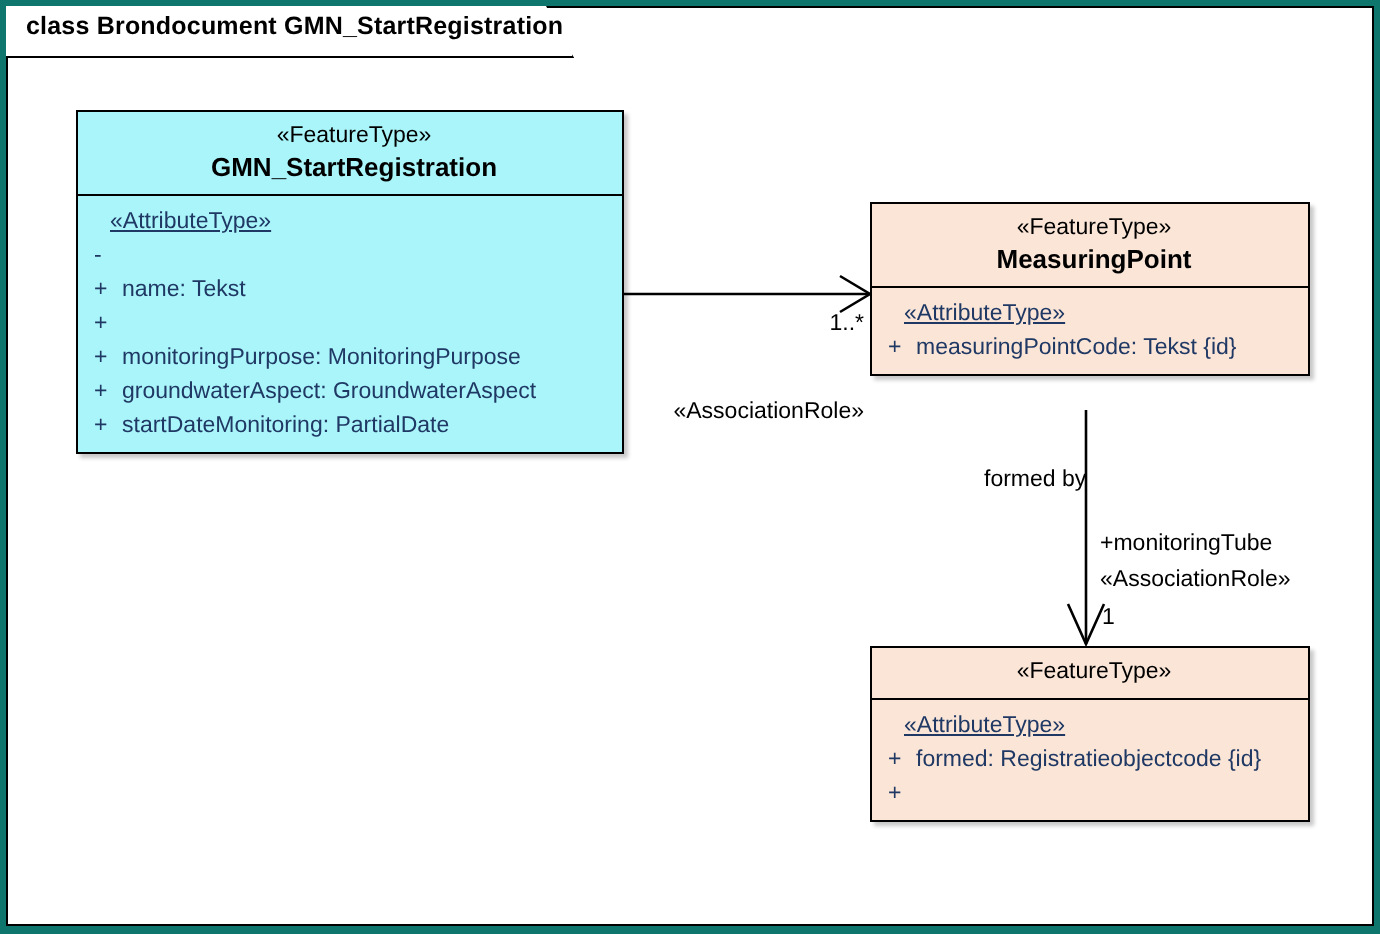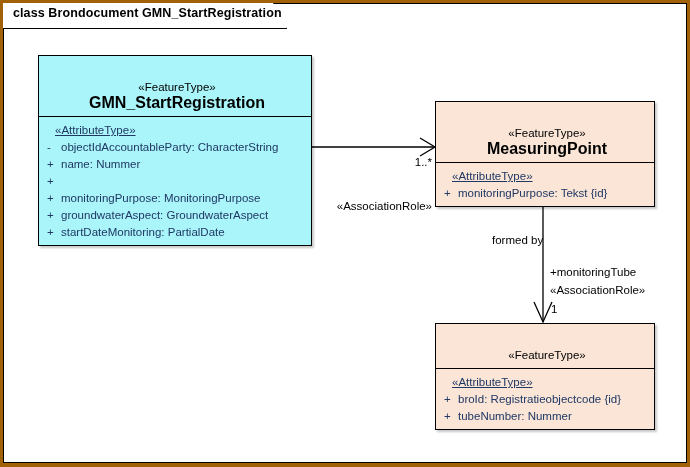--- a/index.html
+++ b/index.html
@@ -8,21 +8,21 @@
     padding: 0;
     background: #ffffff;
   }
   body {
     font-family: "Liberation Sans", sans-serif;
   }
   #diagram {
     position: relative;
     width: 690px;
     height: 467px;
-    background: #a16207;
+    background: #0f766e;
     overflow: hidden;
   }
   
   .frame {
     position: absolute;
     left: 3px;
     top: 3px;
     width: 684px;
     height: 460px;
     border: 1px solid #000000;
@@ -59,30 +59,29 @@
     position: absolute;
     box-sizing: border-box;
     border: 1.6px solid #000000;
     box-shadow: 2px 2px 2px rgba(0,0,0,0.22);
   }
   .cls .header {
     text-align: center;
     padding: 5px 0 5px 4px;
     border-bottom: 1.6px solid #000000;
     box-sizing: border-box;
-    margin-top: 19px;
   }
   .cls .stereo {
     font-size: 11.5px;
     color: #000000;
     line-height: 15px;
     white-space: nowrap;
   }
   .cls .cname {
-    font-size: 16px;
+    font-size: 13px;
     font-weight: bold;
     color: #000000;
     line-height: 16px;
     white-space: nowrap;
   }
   .cls .compartment {
     padding: 5px 4px 4px 4px;
     box-sizing: border-box;
   }
   .cls .attr-stereo {
@@ -161,25 +160,24 @@
 
   <div class="cls cls-cyan" style="left:38px; top:55px; width:274px;">
     <div class="header">
       <div class="stereo">«FeatureType»</div>
       <div class="cname">GMN_StartRegistration</div>
     </div>
     <div class="compartment">
       <div class="attr-stereo">«AttributeType»</div>
       <div class="attr-row">
         <span class="attr-vis">-</span>
-        <span class="attr-text">objectIdAccountableParty: CharacterString</span>
-      </div>
-      <div class="attr-row">
-        <span class="attr-vis">+</span>
-        <span class="attr-text">name: Nummer</span>
+      </div>
+      <div class="attr-row">
+        <span class="attr-vis">+</span>
+        <span class="attr-text">name: Tekst</span>
       </div>
       <div class="attr-row">
         <span class="attr-vis">+</span>
       </div>
       <div class="attr-row">
         <span class="attr-vis">+</span>
         <span class="attr-text">monitoringPurpose: MonitoringPurpose</span>
       </div>
       <div class="attr-row">
         <span class="attr-vis">+</span>
@@ -194,38 +192,37 @@
 
   <div class="cls cls-peach" style="left:435px; top:101px; width:220px;">
     <div class="header">
       <div class="stereo">«FeatureType»</div>
       <div class="cname">MeasuringPoint</div>
     </div>
     <div class="compartment">
       <div class="attr-stereo">«AttributeType»</div>
       <div class="attr-row">
         <span class="attr-vis">+</span>
-        <span class="attr-text">monitoringPurpose: Tekst {id}</span>
+        <span class="attr-text">measuringPointCode: Tekst {id}</span>
       </div>
     </div>
   </div>
 
   <div class="cls cls-peach" style="left:435px; top:323px; width:220px;">
     <div class="header">
       <div class="stereo">«FeatureType»</div>
     </div>
     <div class="compartment">
       <div class="attr-stereo">«AttributeType»</div>
       <div class="attr-row">
         <span class="attr-vis">+</span>
-        <span class="attr-text">broId: Registratieobjectcode {id}</span>
-      </div>
-      <div class="attr-row">
-        <span class="attr-vis">+</span>
-        <span class="attr-text">tubeNumber: Nummer</span>
+        <span class="attr-text">formed: Registratieobjectcode {id}</span>
+      </div>
+      <div class="attr-row">
+        <span class="attr-vis">+</span>
       </div>
     </div>
   </div>
 
   <div class="lbl lbl-right" style="left:230px; top:155px; width:202px;">1..*</div>
   <div class="lbl lbl-right" style="left:230px; top:199px; width:202px;">«AssociationRole»</div>
 
   <div class="lbl" style="left:492px; top:233px;">formed by</div>
   <div class="lbl" style="left:550px; top:265px;text-align:right;">+monitoringTube</div>
   <div class="lbl" style="left:550px; top:283px;">«AssociationRole»</div>

